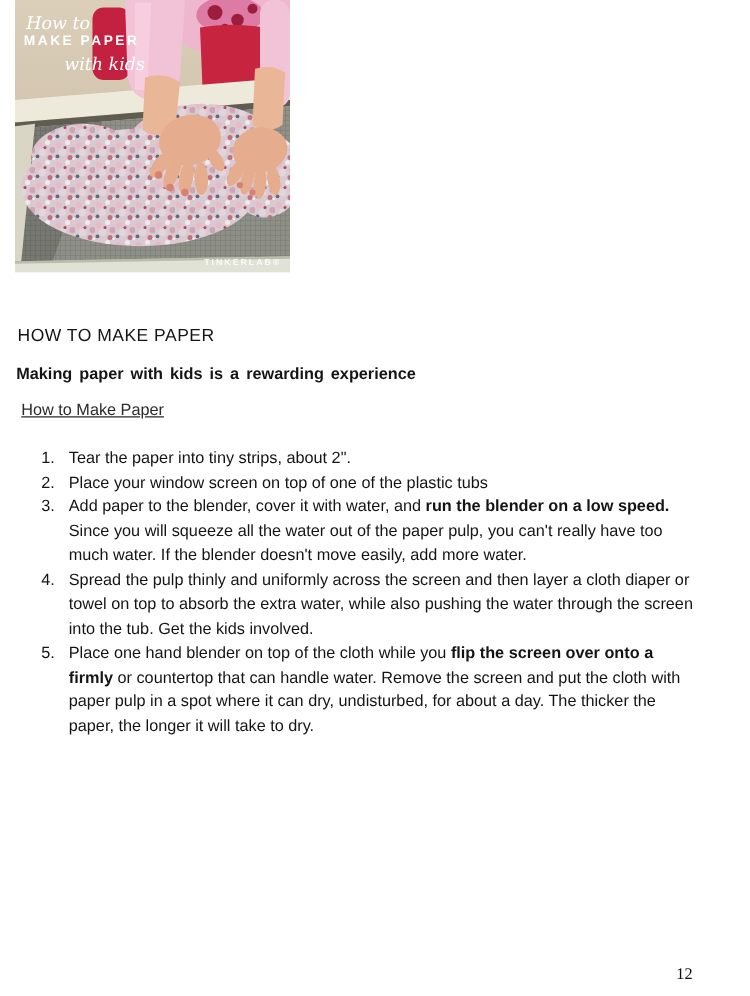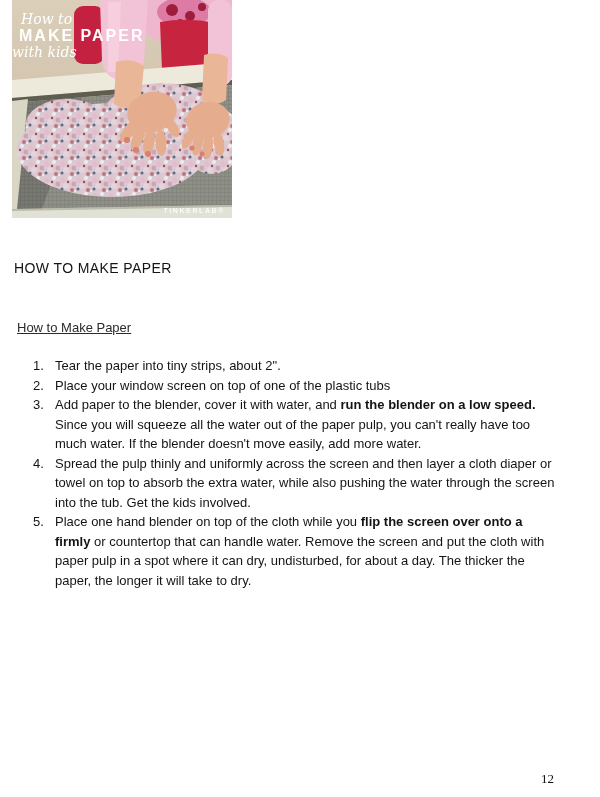--- a/index.html
+++ b/index.html
@@ -5,22 +5,22 @@
   html,body{margin:0;padding:0;background:#fff;}
   .page{
     position:relative;width:600px;height:797px;background:#ffffff;
     font-family:"Liberation Sans",sans-serif;color:#141414;overflow:hidden;
   }
   
   .photo{position:absolute;left:12px;top:0;width:220px;height:218px;overflow:hidden;}
   .photo svg{display:block;}
   .ph-line{position:absolute;color:#ffffff;white-space:nowrap;}
   .ph-line1{left:9px;top:11px;font-family:"DejaVu Serif",serif;font-style:italic;font-size:14px;}
-  .ph-line2{left:7px;top:27px;font-weight:bold;font-size:16px;letter-spacing:2px;}
-  .ph-line3{left:0;top:44px;width:104px;text-align:left;font-family:"DejaVu Serif",serif;font-style:italic;font-size:14px;}
+  .ph-line2{left:7px;top:27px;font-weight:bold;font-size:11px;letter-spacing:2px;}
+  .ph-line3{left:0;top:44px;width:104px;text-align:right;font-family:"DejaVu Serif",serif;font-style:italic;font-size:14px;}
   .ph-watermark{position:absolute;right:7px;bottom:4px;font-size:7px;font-weight:bold;
     letter-spacing:1.6px;color:rgba(255,255,255,0.85);}
   
   .heading{position:absolute;left:14px;top:260px;font-size:14px;letter-spacing:0.4px;}
   .subtitle{position:absolute;left:13px;top:291px;font-size:13px;font-weight:bold;word-spacing:2px;}
   .doc-link{position:absolute;left:17px;top:320px;font-size:13px;color:#2b2b2b;
     text-decoration:underline;cursor:pointer;}
   .steps{position:absolute;left:33px;top:356px;width:524px;}
   .step{display:flex;font-size:13px;line-height:19.5px;}
   .step-num{flex:0 0 22px;}
@@ -120,20 +120,21 @@
         <polygon points="0,211 220,207 220,218 0,218" fill="#dfe2d4"></polygon>
       </g>
     </svg>
     <div class="ph-line ph-line1">How to</div>
     <div class="ph-line ph-line2">MAKE PAPER</div>
     <div class="ph-line ph-line3">with kids</div>
     <div class="ph-watermark">TINKERLAB®</div>
   </div>
 
   <div class="heading">HOW TO MAKE PAPER</div>
+  <div class="subtitle">Making paper with kids is a rewarding experience</div>
   <a class="doc-link">How to Make Paper</a>
 
   <div class="steps">
     <div class="step">
       <span class="step-num">1.</span>
       <span class="step-text"><span>Tear the paper into tiny strips, about 2".</span><span class="b"></span><span></span></span>
     </div>
     <div class="step">
       <span class="step-num">2.</span>
       <span class="step-text"><span>Place your window screen on top of one of the plastic tubs</span><span class="b"></span><span></span></span>

